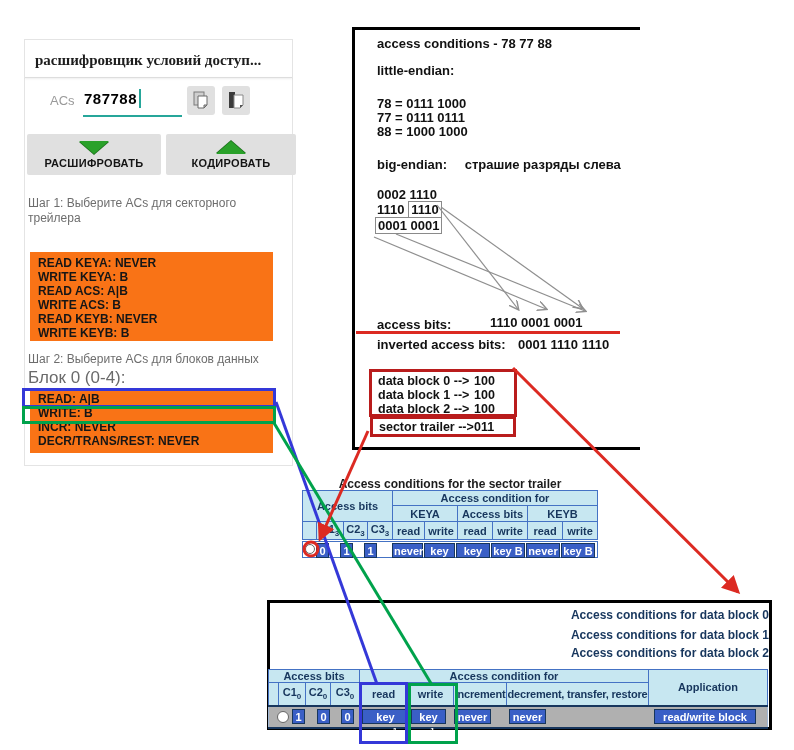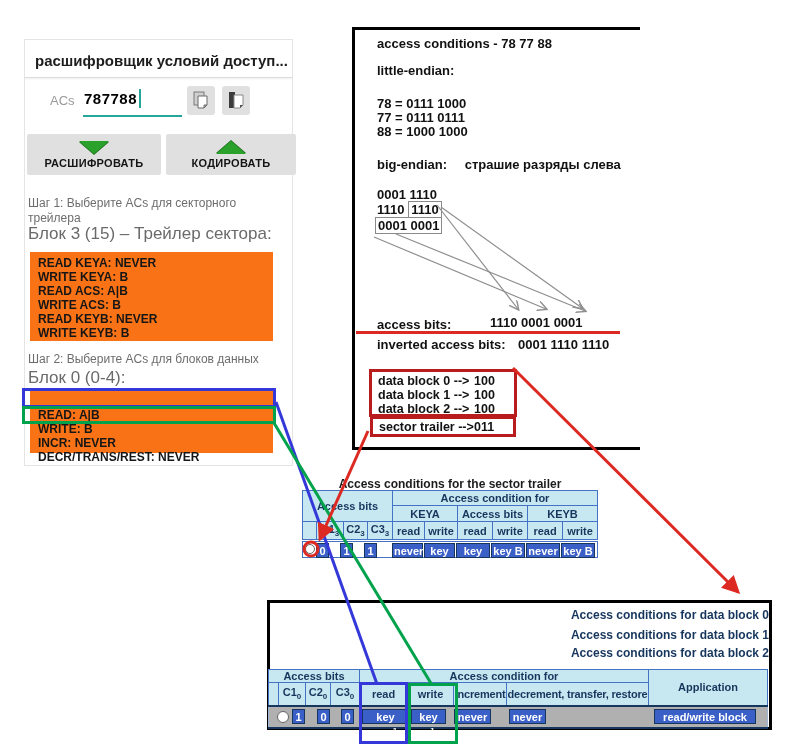--- a/index.html
+++ b/index.html
@@ -3,21 +3,21 @@
 <meta charset="utf-8">
 <style>
   * { box-sizing: border-box; margin: 0; padding: 0; }
   body { background: #fff; font-family: "Liberation Sans", sans-serif; }
   .canvas { position: relative; width: 794px; height: 750px; background: #fff; overflow: hidden; }
   .abs { position: absolute; }
 
   
   .app-card { left: 25px; top: 40px; width: 267px; height: 425px; background: #fff;
               box-shadow: 0 0 0 1px #e4e4e4; }
-  .app-title { left: 10px; top: 12px; font-size: 15px; font-weight: bold; color: #1d1d1d; white-space: nowrap; }
+  .app-title { left: 10px; top: 12px; font-size: 15px; font-weight: bold; color: #1d1d1d; white-space: nowrap; font-family: Liberation Serif, serif; }
   .app-divider { left: 0; top: 37px; width: 267px; height: 1px; background: #ddd; box-shadow: 0 1px 2px rgba(0,0,0,.10); }
   .acs-label { left: 25px; top: 53px; font-size: 13px; color: #9a9a9a; }
   .acs-value { left: 59px; top: 50px; font-size: 15px; font-weight: bold; color: #000; letter-spacing: .5px; }
   .acs-cursor { left: 114px; top: 49px; width: 2px; height: 19px; background: #26a69a; }
   .acs-underline { left: 58px; top: 75px; width: 99px; height: 2px; background: #26a69a; }
   .icon-btn { width: 28px; height: 29px; background: #e0e0e0; border-radius: 3px;
               display: flex; align-items: center; justify-content: center; border: 0; cursor: pointer; }
   .icon-btn.copy { left: 162px; top: 46px; }
   .icon-btn.paste { left: 197px; top: 46px; }
   .action-btn { height: 41px; background: #e0e0e0; border: 0; border-radius: 2px; cursor: pointer;
@@ -29,21 +29,21 @@
               border-top: 13px solid #2aa12a; filter: drop-shadow(0 1px 0 #1c6e1c); }
   .tri-up   { width: 0; height: 0; border-left: 15px solid transparent; border-right: 15px solid transparent;
               border-bottom: 13px solid #2aa12a; filter: drop-shadow(0 -1px 0 #1c6e1c); }
   .step-text { left: 3px; width: 252px; font-size: 12px; color: #6d6d6d; line-height: 15px; }
   .step1 { top: 156px; } .step2 { top: 312px; }
   .block-heading { left: 3px; font-size: 17px; color: #6a6a6a; white-space: nowrap; }
   .bh3 { top: 184px; } .bh0 { top: 328px; }
   .gray-box { left: 5px; width: 243px; background: #f97316; padding: 5px 8px;
               font-size: 12px; font-weight: bold; color: #161616; line-height: 13.9px; white-space: nowrap; }
   .gb1 { top: 212px; height: 89px; }
-  .gb2 { top: 349px; height: 64px; padding-top: 20px; }
+  .gb2 { top: 349px; height: 64px; padding-top: 4px; }
 
   
   .hl { border-style: solid; border-width: 3px; background: transparent; z-index: 40; }
   .hl-blue1  { left: 22px;  top: 388px; width: 254px; height: 20px; border-color: #3438d8; }
   .hl-green1 { left: 22px;  top: 406px; width: 254px; height: 18px; border-color: #00a24b; }
   .hl-blue2  { left: 359px; top: 682px; width: 49px;  height: 62px; border-color: #3438d8; }
   .hl-green2 { left: 408px; top: 683px; width: 50px;  height: 61px; border-color: #00a24b; }
 
   
   .note-box { left: 352px; top: 27px; width: 288px; height: 423px;
@@ -116,21 +116,20 @@
     <button class="abs action-btn btn-decode">
       <span class="tri-down"></span>
       <span class="lbl">РАСШИФРОВАТЬ</span>
     </button>
     <button class="abs action-btn btn-encode">
       <span class="tri-up"></span>
       <span class="lbl">КОДИРОВАТЬ</span>
     </button>
 
     <div class="abs step-text step1">Шаг 1: Выберите ACs для секторного трейлера</div>
-    <div class="abs block-heading bh3">Блок 3 (15) – Трейлер сектора:</div>
 
     <div class="abs gray-box gb1">
       <div>READ KEYA: NEVER</div>
       <div>WRITE KEYA: B</div>
       <div>READ ACS: A|B</div>
       <div>WRITE ACS: B</div>
       <div>READ KEYB: NEVER</div>
       <div>WRITE KEYB: B</div>
     </div>
 
@@ -150,21 +149,21 @@
     <div class="nt" style="left:22px; top:33px;">little-endian:</div>
     <div class="nt" style="left:22px; top:66px;">78 = 0111 1000</div>
     <div class="nt" style="left:22px; top:80px;">77 = 0111 0111</div>
     <div class="nt" style="left:22px; top:94px;">88 = 1000 1000</div>
 
     <div class="nt" style="left:22px; top:127px;">
       <span>big-endian:</span>
       <span style="margin-left:14px;">страшие разряды слева</span>
     </div>
 
-    <div class="nt" style="left:22px; top:157px;">0001 1110</div>
+    <div class="nt" style="left:22px; top:157px;">0002 1110</div>
     <div class="nt" style="left:22px; top:172px;">
       <span>1110</span>
       <span class="bin-box">1110</span>
     </div>
     <div class="nt" style="left:20px; top:188px;">
       <span class="bin-box">0001 0001</span>
     </div>
 
     <div class="nt" style="left:22px; top:287px;">access bits:</div>
     <div class="nt ab-value" style="left:135px; top:285px;">1110 0001 0001</div>

